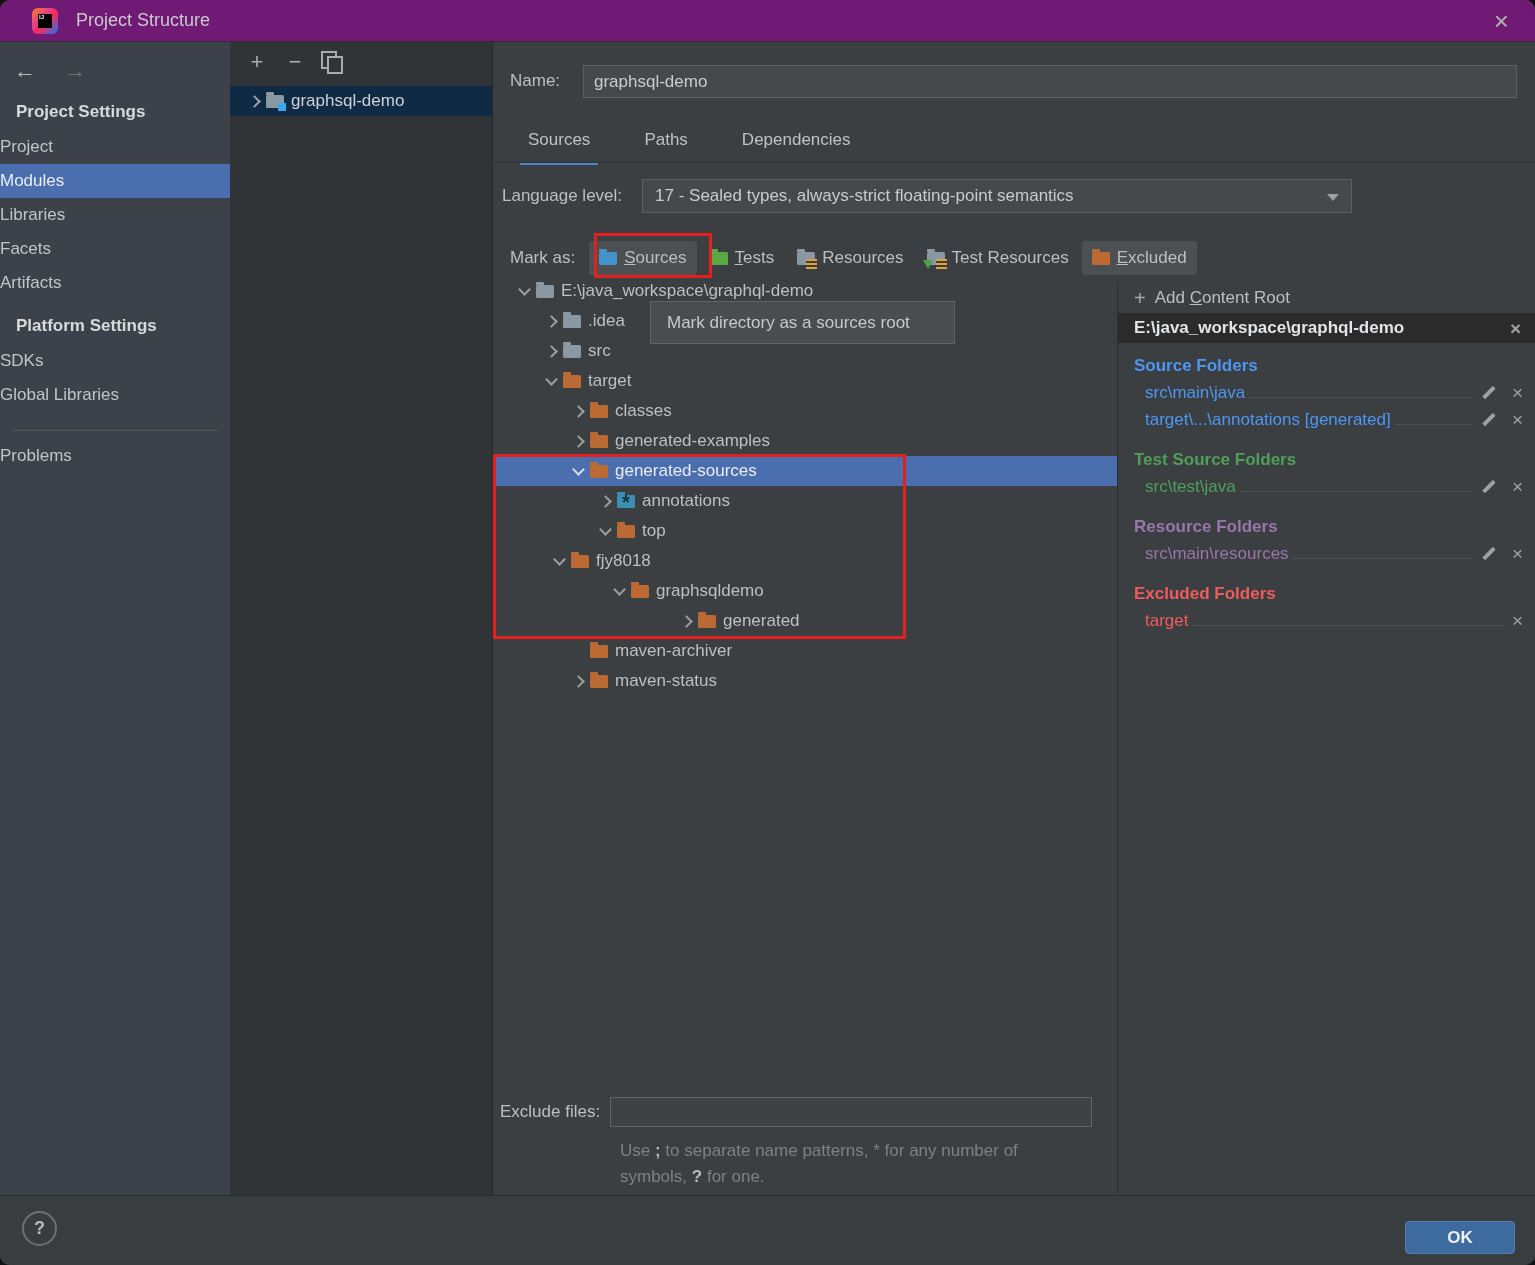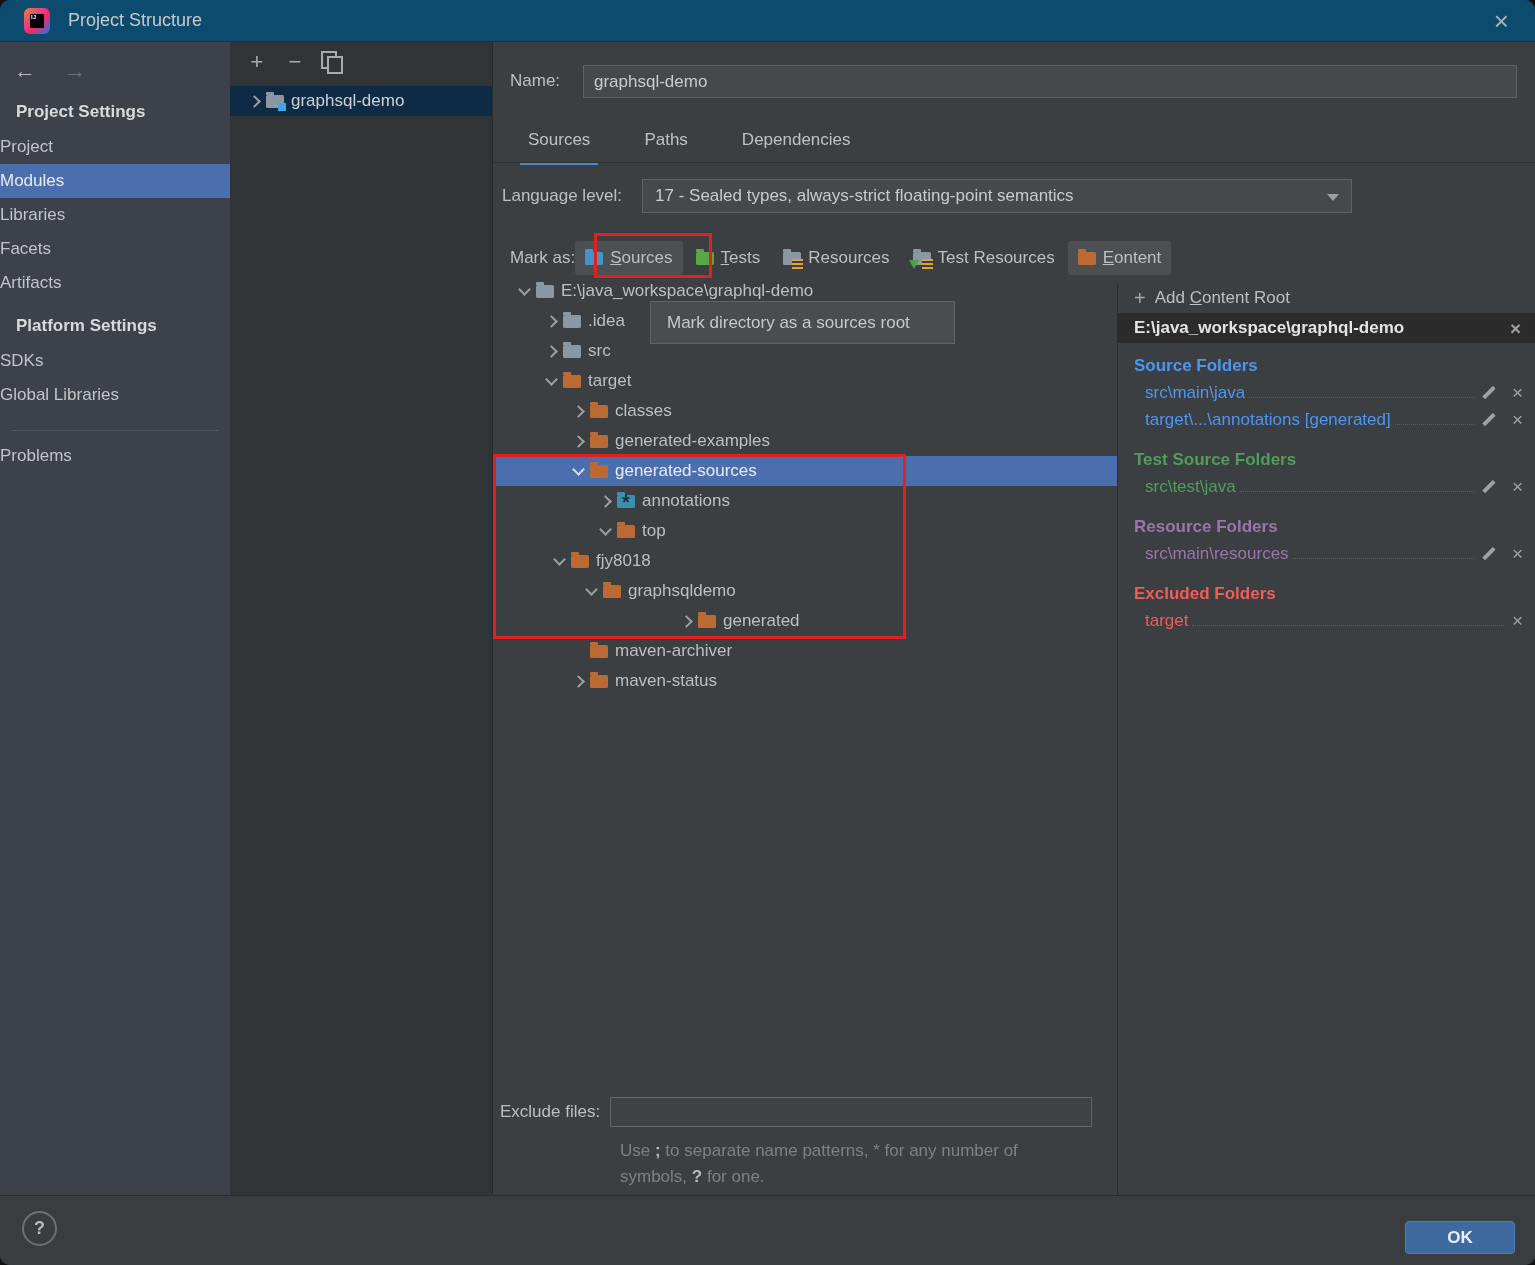--- a/index.html
+++ b/index.html
@@ -1,22 +1,22 @@
 <!DOCTYPE html>
 <html><head>
 <meta charset="utf-8">
 <style>
   * { box-sizing: border-box; margin: 0; padding: 0; }
   body { background:#121212; font-family:"Liberation Sans", sans-serif; }
   .dialog { position:relative; width:1535px; height:1265px; background:#3C3F41;
             color:#BDBFC1; font-size:17px; border-radius:10px; overflow:hidden; }
 
   
-  .titlebar { position:absolute; left:0; top:0; width:100%; height:42px; background:#0c4a6e;
-              border-bottom:1px solid #2C2E30; display:flex; align-items:center; padding-left:24px; }
+  .titlebar { position:absolute; left:0; top:0; width:100%; height:42px; background:#701a75;
+              border-bottom:1px solid #2C2E30; display:flex; align-items:center; padding-left:32px; }
   .logo { width:26px; height:26px; border-radius:6px; position:relative;
           background:linear-gradient(135deg,#FC801D 0%,#E0418E 38%,#FE2857 55%,#087CFA 100%); }
   .logo i { position:absolute; inset:6px; background:#000; font-style:normal; color:#fff;
             font-size:6px; font-weight:bold; line-height:7px; padding-left:1px; }
   .wtitle { margin-left:18px; color:#C8CACC; font-size:18px; }
   .wclose { position:absolute; right:26px; top:6px; font-size:26px; color:#AEB0B2; cursor:default; }
 
   
   .sidebar { position:absolute; left:0; top:42px; width:230px; height:1153px; background:#3D424A; }
   .navarrows { padding:16px 0 2px 14px; font-size:22px; }
@@ -63,21 +63,21 @@
   .tab { position:relative; padding-bottom:15px; color:#BFC1C3; }
   .tab.active::after { content:''; position:absolute; left:-8px; right:-8px; bottom:0; height:3px; background:#4A88C7; }
   .tabline { position:absolute; left:0; right:0; top:120px; border-bottom:1px solid #303234; }
   .langrow { position:absolute; left:9px; top:137px; height:34px; display:flex; align-items:center; }
   .langrow .llabel { margin-right:20px; }
   .selectbox { position:relative; width:710px; height:34px; background:#45494A; border:1px solid #5E6163;
                display:flex; align-items:center; padding-left:12px; color:#C9CBCD; }
   .selectbox .arrow { position:absolute; right:12px; top:14px; width:0; height:0;
                border-left:6px solid transparent; border-right:6px solid transparent; border-top:7px solid #9DA0A2; }
   .markrow { position:absolute; left:17px; top:196px; height:40px; display:flex; align-items:center; }
-  .markrow .mlabel { }
+  .markrow .mlabel { margin-right:14px; }
   .mbtn { display:flex; align-items:center; padding:7px 10px; border-radius:3px; color:#BDBFC1; margin-right:3px; }
   .mbtn.active { background:#4C5053; }
   .mn { text-decoration:underline; }
 
   
   .treecol { position:absolute; left:493px; top:276px; width:624px; height:919px; background:#3C3F41; }
   .trow { height:30px; display:flex; align-items:center; }
   .trow.sel { background:#4B6EAF; color:#E8ECF2; }
   .chev { width:24px; flex:none; display:flex; justify-content:center; align-items:center; }
   .chev::before { content:''; width:7px; height:7px; border-right:2px solid #9DA0A2;
@@ -214,21 +214,21 @@
         <span>Resources</span>
       </span>
       <span class="mbtn">
         <span class="fold gray tres">
             <i class="tri"></i>
           </span>
         <span>Test Resources</span>
       </span>
       <span class="mbtn active">
         <span class="fold orange"></span>
-        <span><span class="mn">E</span><span>ontent</span></span>
+        <span><span class="mn">E</span><span>xcluded</span></span>
       </span>
     </div>
   </div>
 
   <div class="treecol">
     <div class="trow" style="padding-left:19px">
       <span class="chev open"></span>
       <span class="fold gray"></span>
       <span class="tlabel">E:\java_workspace\graphql-demo</span>
     </div>
@@ -272,21 +272,21 @@
     <div class="trow" style="padding-left:100px">
       <span class="chev open"></span>
       <span class="fold orange"></span>
       <span class="tlabel">top</span>
     </div>
     <div class="trow" style="padding-left:54px">
       <span class="chev open"></span>
       <span class="fold orange"></span>
       <span class="tlabel">fjy8018</span>
     </div>
-    <div class="trow" style="padding-left:86px">
+    <div class="trow" style="padding-left:114px">
       <span class="chev open"></span>
       <span class="fold orange"></span>
       <span class="tlabel">graphsqldemo</span>
     </div>
     <div class="trow" style="padding-left:181px">
       <span class="chev closed"></span>
       <span class="fold orange"></span>
       <span class="tlabel">generated</span>
     </div>
     <div class="trow" style="padding-left:73px">

